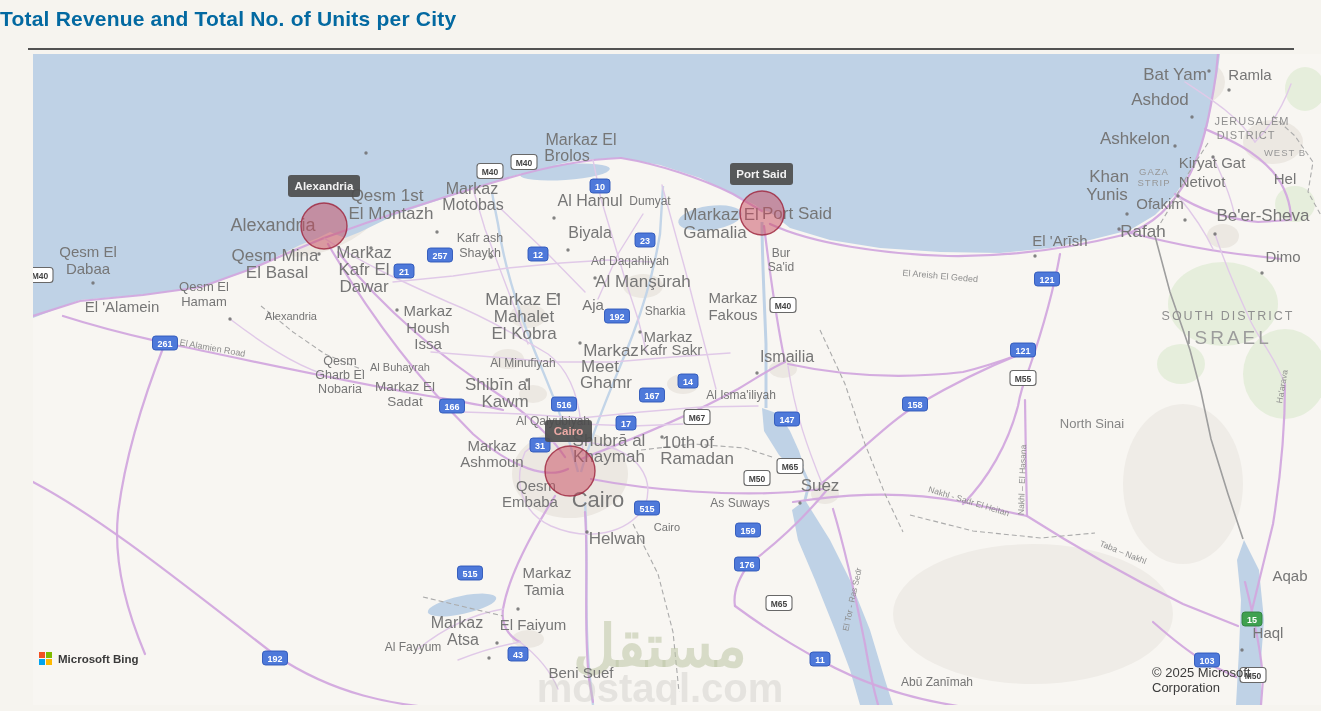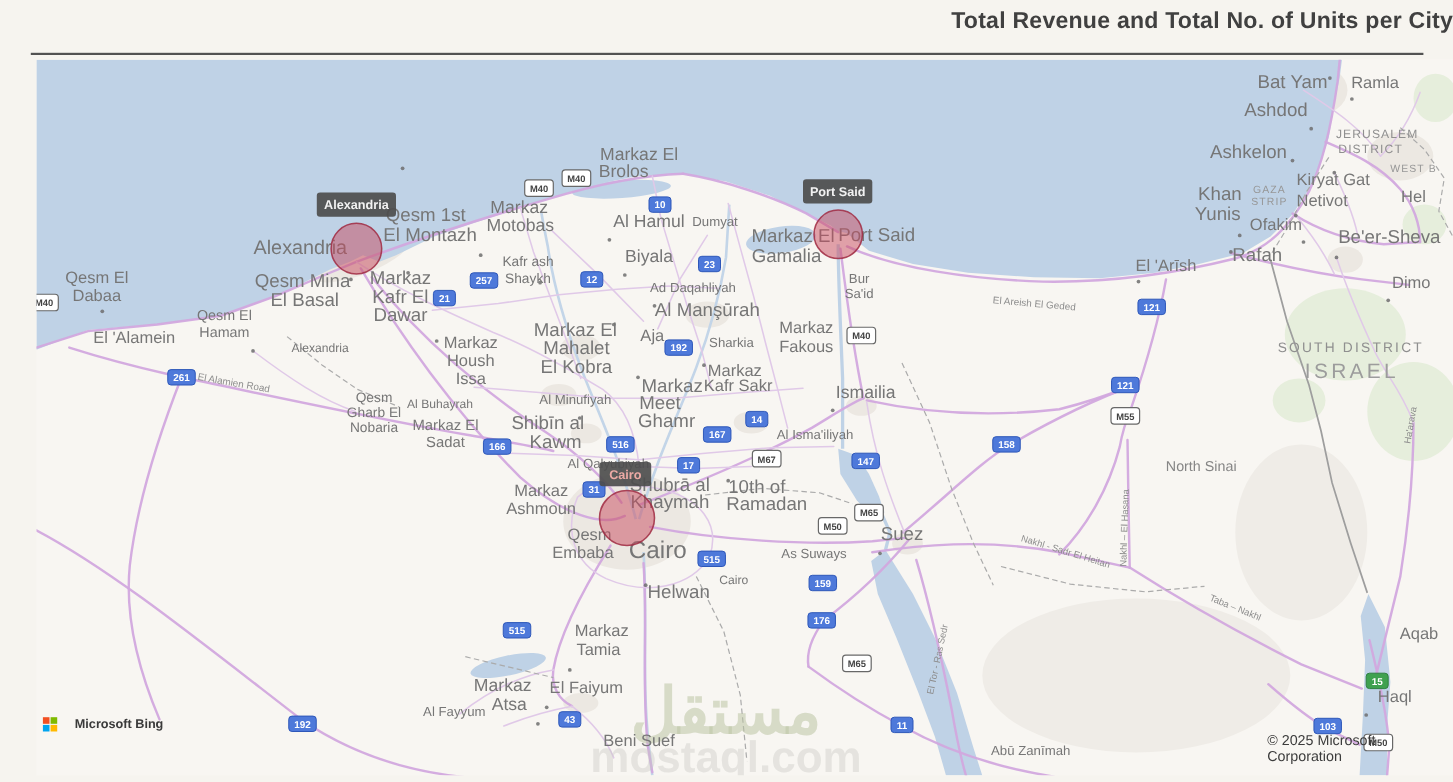--- a/index.html
+++ b/index.html
@@ -2,42 +2,42 @@
 <html><head>
 <meta charset="utf-8">
 <style>
   html,body{margin:0;padding:0;}
   body{
     width:1321px;height:711px;position:relative;overflow:hidden;
     background:#f6f4ef;
     font-family:"Liberation Sans",sans-serif;
   }
   .title{
-    position:absolute;top:7px;left:0;right:0;text-align:right;
-    font-size:21px;font-weight:600;color:#404040;letter-spacing:.2px;
+    position:absolute;top:7px;left:0;right:0;text-align:left;
+    font-size:21px;font-weight:600;color:#0369a1;letter-spacing:.2px;
   }
   .divider{position:absolute;top:48px;left:28px;right:27px;height:2px;background:#525252;}
   .map-wrap{
     position:absolute;left:33px;top:54px;width:1288px;height:651px;
     background:#f8f6f2;overflow:hidden;
   }
   #map-svg{display:block;}
   #map-svg text{font-family:"Liberation Sans",sans-serif;}
   .sea{fill:#bfd2e6;}
   .urban{fill:#ece8e2;}
   .green{fill:#e6eedc;}
   .relief{fill:#efece7;}
   .river{stroke:#c3d5e8;stroke-width:2.4;fill:none;}
   .canal{stroke:#bfd2e6;stroke-width:3;fill:none;}
   .road-major{stroke:#d2a8de;stroke-width:2.2;fill:none;stroke-linecap:round;opacity:.95;}
   .road-minor{stroke:#e0c9e8;stroke-width:1.4;fill:none;stroke-linecap:round;}
   .bnd{stroke:#ababab;stroke-width:1.1;fill:none;stroke-dasharray:5 3;}
   .brd{stroke:#9e9e9e;stroke-width:1.6;fill:none;}
   .bing{
-    position:absolute;left:6px;top:598px;display:flex;align-items:center;gap:16px;
+    position:absolute;left:6px;top:598px;display:flex;align-items:center;gap:6px;
   }
   .bing-grid{display:grid;grid-template-columns:6px 6px;grid-template-rows:6px 6px;gap:1px;}
   .bing-grid span{display:block;}
   .bing-text{font-size:11.5px;font-weight:600;color:#3a3a3a;}
   .copyright{
     position:absolute;left:1119px;top:611px;font-size:13px;color:#3c3c3c;
   }
 </style>
 </head>
 <body>

